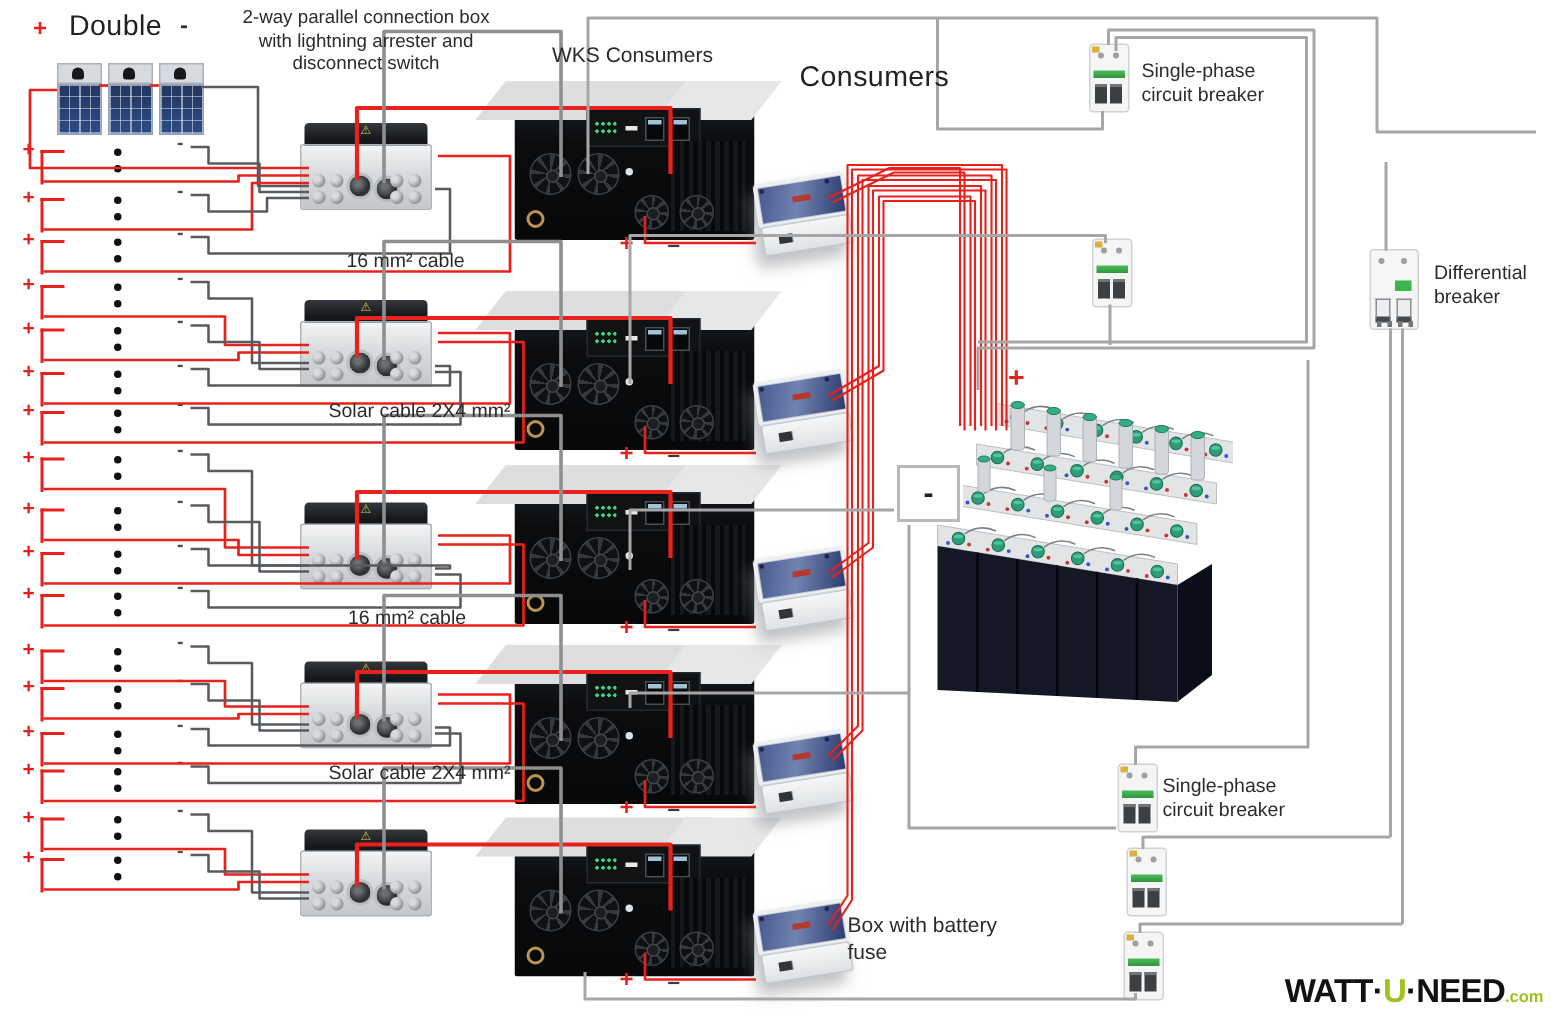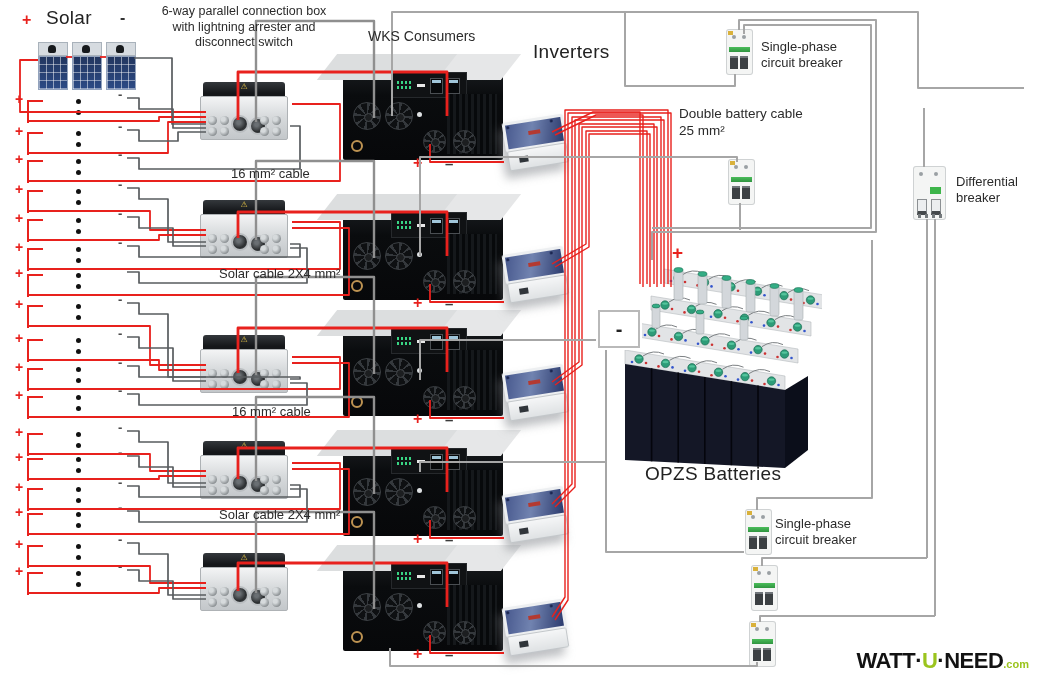--- a/index.html
+++ b/index.html
@@ -187,34 +187,33 @@
       <path d="M 757,510 V 498 H 872 V 240" class="wg"></path>
       <path d="M 762,566 V 558 H 927" class="wg"></path>
       <path d="M 927,219 V 558" class="wg"></path>
       <path d="M 760,622 V 616 H 935" class="wg"></path>
       <path d="M 935,219 V 616" class="wg"></path>
       <path d="M 390,648 V 666 H 757 V 662" class="wg"></path>
       <path d="M 924,108 V 167" class="wg"></path>
     </svg>
 
   <div class="lbl red" style="left:22px;top:10px;font-size:16px;">+</div>
-  <div class="lbl big" style="left:46px;top:6px;">Solar</div>
+  <div class="lbl big" style="left:46px;top:6px;">Double</div>
   <div class="lbl" style="left:120px;top:8px;font-size:16px;font-weight:bold;color:#333;">-</div>
-  <div class="lbl ctr" style="left:160px;top:4px;width:168px;font-size:12.5px;">6-way parallel connection box with lightning arrester and disconnect switch</div>
+  <div class="lbl ctr" style="left:160px;top:4px;width:168px;font-size:12.5px;">2-way parallel connection box with lightning arrester and disconnect switch</div>
   <div class="lbl" style="left:368px;top:28px;font-size:14px;">WKS Consumers</div>
-  <div class="lbl big" style="left:533px;top:40px;">Inverters</div>
+  <div class="lbl big" style="left:533px;top:40px;">Consumers</div>
   <div class="lbl" style="left:761px;top:39px;width:105px;">Single-phase circuit breaker</div>
-  <div class="lbl" style="left:679px;top:106px;width:125px;font-size:13.5px;">Double battery cable 25 mm²</div>
   <div class="lbl" style="left:956px;top:174px;width:78px;">Differential breaker</div>
   <div class="lbl" style="left:231px;top:166px;">16 mm² cable</div>
   <div class="lbl" style="left:219px;top:266px;">Solar cable 2X4 mm²</div>
   <div class="lbl" style="left:232px;top:404px;">16 mm² cable</div>
   <div class="lbl" style="left:219px;top:507px;">Solar cable 2X4 mm²</div>
-  <div class="lbl big" style="left:645px;top:462px;">OPZS Batteries</div>
   <div class="lbl" style="left:775px;top:516px;width:100px;">Single-phase circuit breaker</div>
+  <div class="lbl" style="left:565px;top:608px;width:125px;font-size:14px;">Box with battery fuse</div>
   <div id="plusbat">+</div>
   <div id="busbox">
       <span>-</span>
     </div>
 
   <div class="panel" style="left:38px;top:42px;">
     <div class="jb">
         <span class="fanblk"></span>
       </div>
     <div class="cells"></div>

